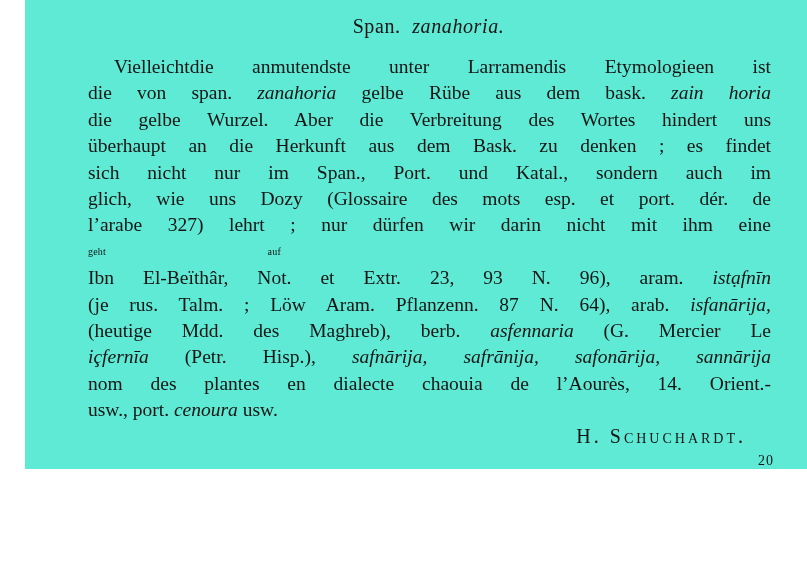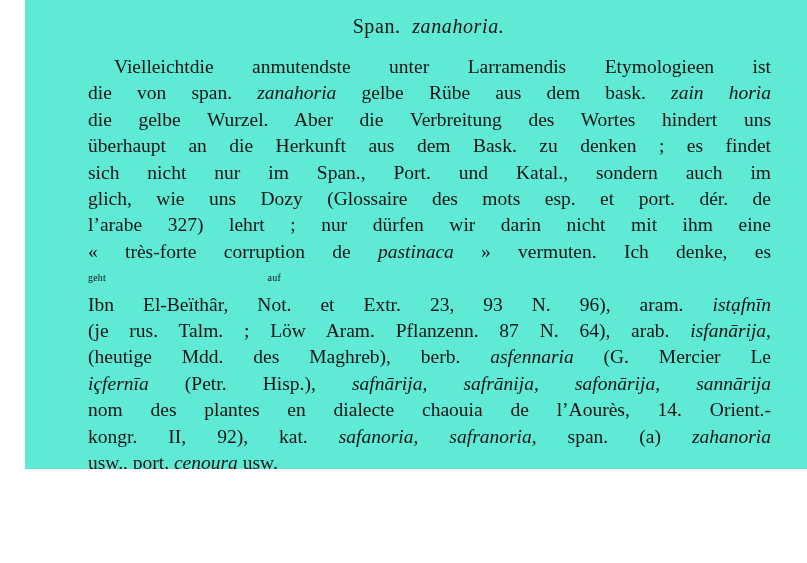--- a/index.html
+++ b/index.html
@@ -69,27 +69,25 @@
 <div class="page">
   <div class="title"><span>Span.  </span><span class="it">zanahoria.</span></div>
   <div class="body">
       <div class="line indent"><span>Vielleichtdie anmutendste unter Larramendis Etymologieen ist</span></div>
       <div class="line"><span>die von span. </span><span class="it">zanahoria</span><span> gelbe Rübe aus dem bask. </span><span class="it">zain horia</span></div>
       <div class="line"><span>die gelbe Wurzel. Aber die Verbreitung des Wortes hindert uns</span></div>
       <div class="line"><span>überhaupt an die Herkunft aus dem Bask. zu denken ; es findet</span></div>
       <div class="line"><span>sich nicht nur im Span., Port. und Katal., sondern auch im</span></div>
       <div class="line"><span>glich, wie uns Dozy (Glossaire des mots esp. et port. dér. de</span></div>
       <div class="line"><span>l’arabe 327) lehrt ; nur dürfen wir darin nicht mit ihm eine</span></div>
-      <div class="line"><span>« très-forte corruption de </span><span class="it">pastinaca</span><span> » vermuten. Ich denke, es</span></div>
       <div class="line split">
         <span class="left"><span>geht auf</span></span>
       </div>
       <div class="line"><span>Ibn El-Beïthâr, Not. et Extr. 23, 93 N. 96), aram. </span><span class="it">istạfnīn</span></div>
       <div class="line"><span>(je rus. Talm. ; Löw Aram. Pflanzenn. 87 N. 64), arab. </span><span class="it">isfanārija,</span></div>
       <div class="line"><span>(heutige Mdd. des Maghreb), berb. </span><span class="it">asfennaria</span><span> (G. Mercier Le</span></div>
       <div class="line"><span class="it">içfernīa</span><span> (Petr. Hisp.), </span><span class="it">safnārija, safrānija, safonārija, sannārija</span></div>
       <div class="line"><span>nom des plantes en dialecte chaouia de l’Aourès, 14. Orient.-</span></div>
-      <div class="line"><span>kongr. II, 92), kat. </span><span class="it">safanoria, safranoria,</span><span> span. (a) </span><span class="it">zahanoria</span></div>
       <div class="line last"><span>usw., port. </span><span class="it">cenoura</span><span> usw.</span></div>
     </div>
   <div class="signature">H. Schuchardt.</div>
   <div class="pagenum">20</div>
 </div>
 
 </body></html>

